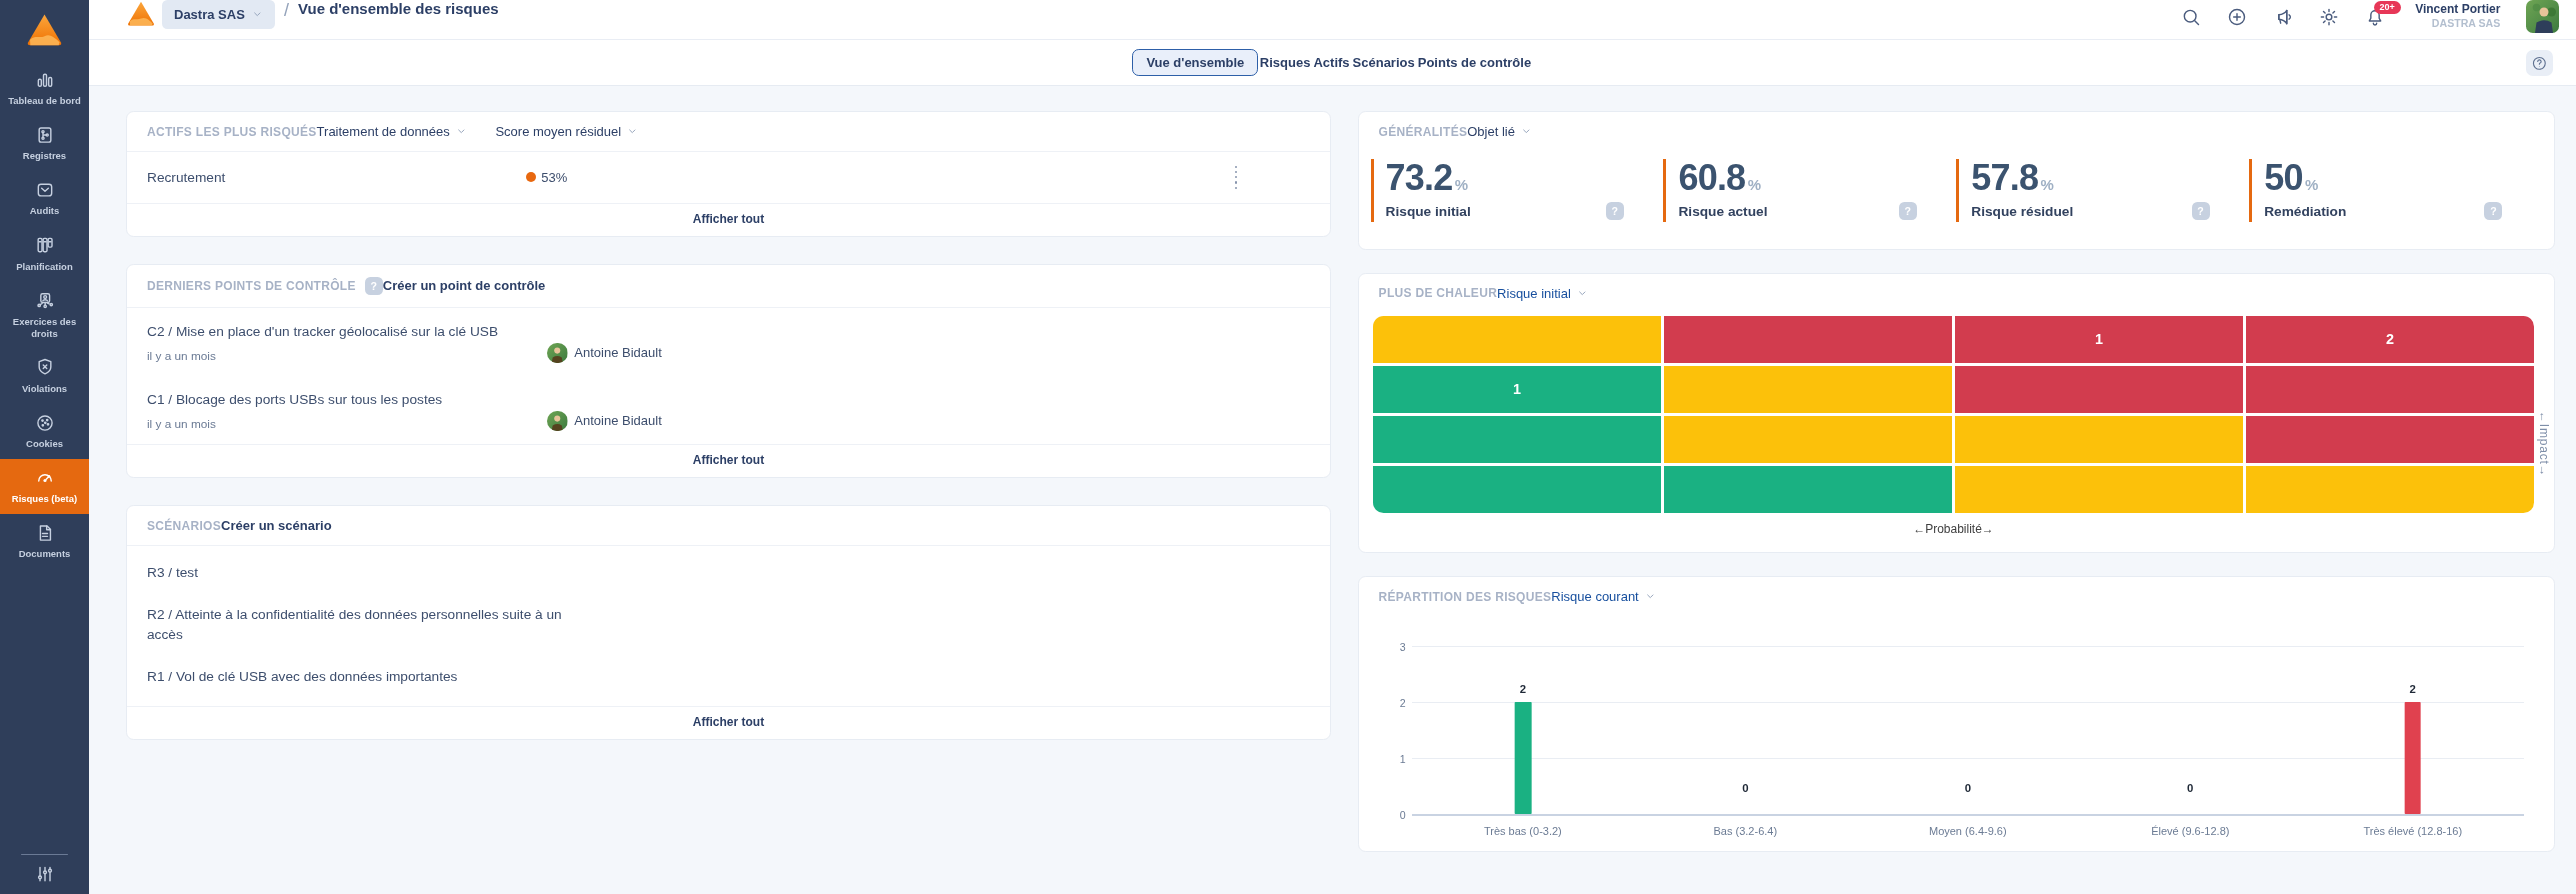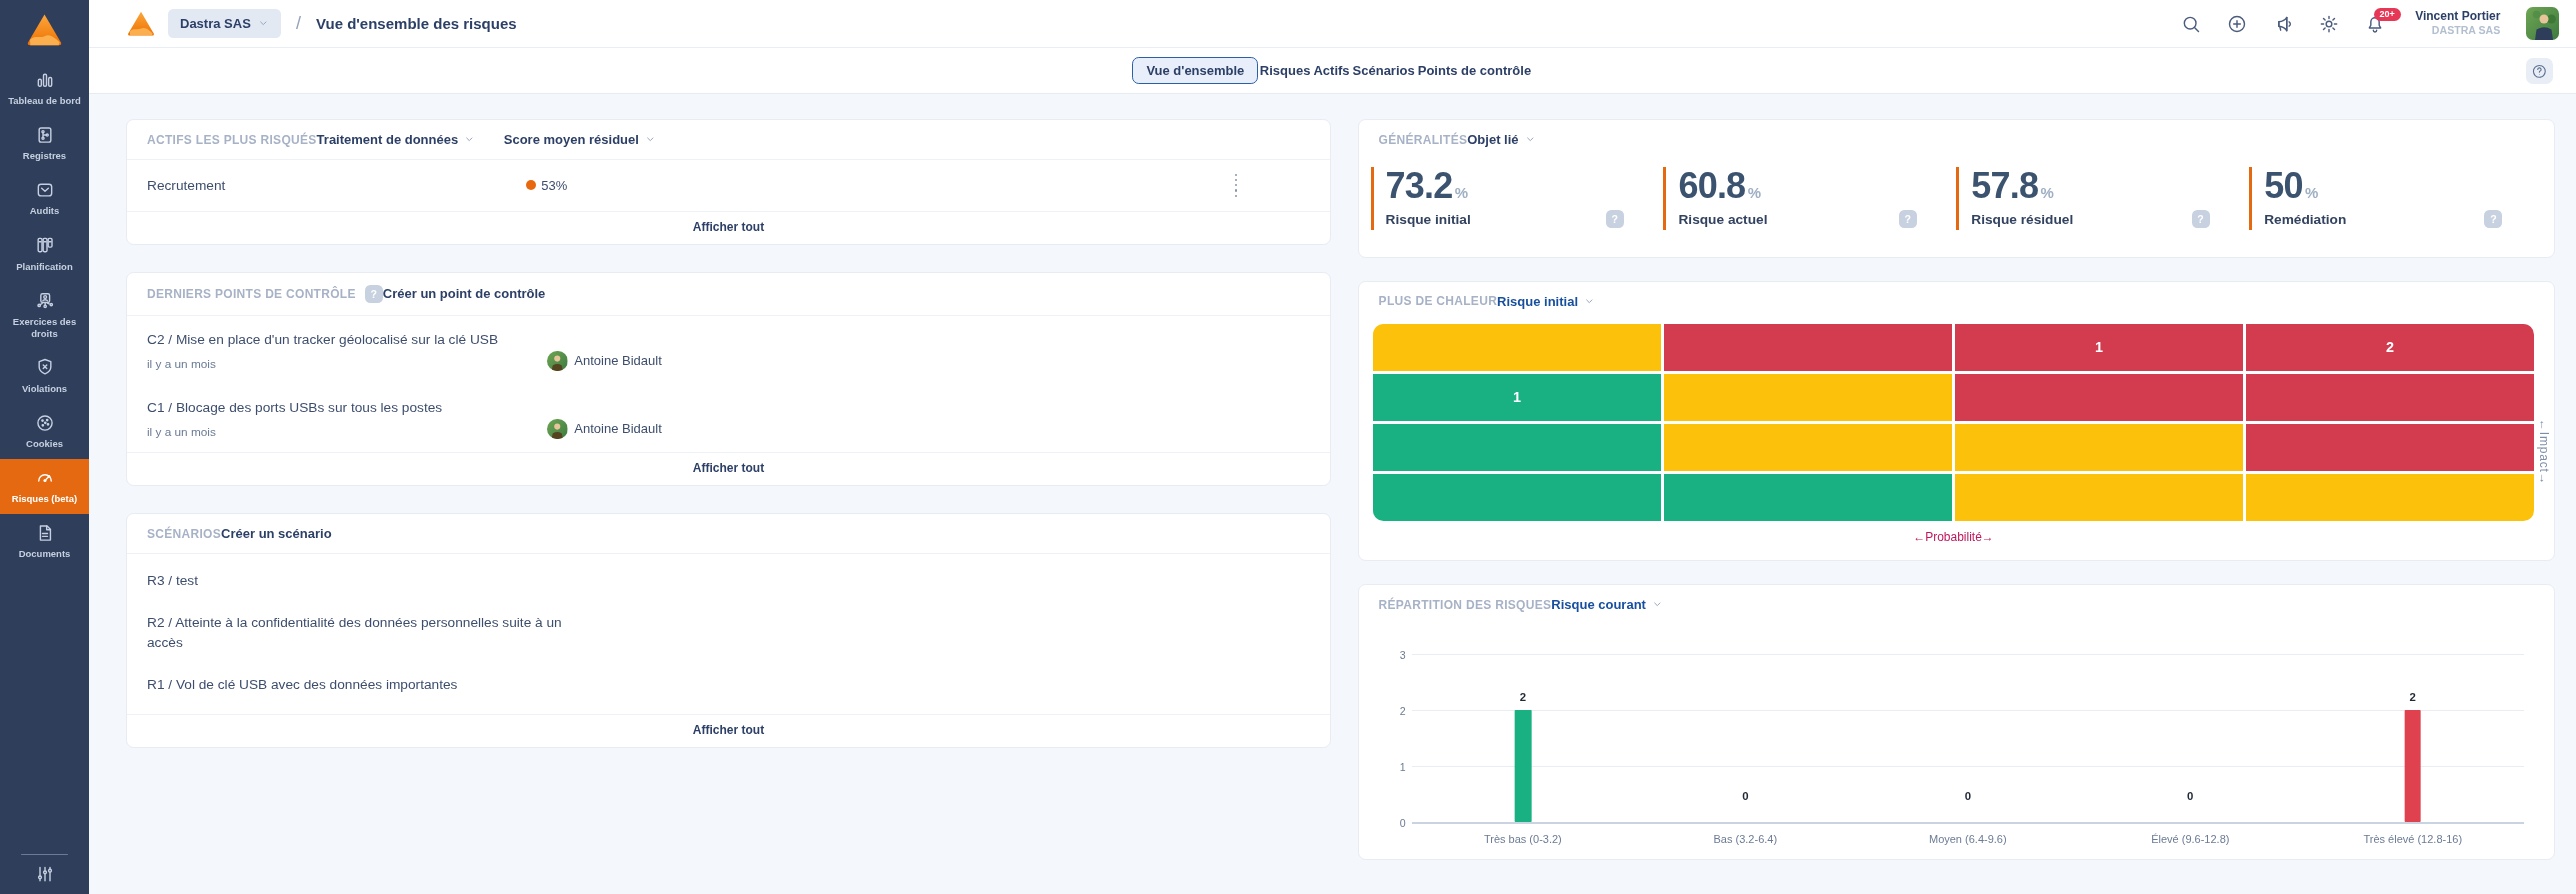--- a/index.html
+++ b/index.html
@@ -20,21 +20,21 @@
   .nav-item svg{width:20px;height:20px;stroke:#C6D0E0;fill:none;stroke-width:1.7;stroke-linecap:round;stroke-linejoin:round}
   .nav-item .lbl{font-size:9.5px;font-weight:600;line-height:1.25}
   .nav-item.active{background:var(--orange);color:#fff}
   .nav-item.active svg{stroke:#fff}
   .side-bottom{margin-top:auto;padding:10.6px 0 7.6px;display:flex;flex-direction:column;align-items:center;gap:9px}
   .side-divider{width:47px;height:1.5px;background:#6B7A95;border-radius:1.5px}
   .side-bottom svg{width:20px;height:20px;stroke:#C6D0E0;fill:none;stroke-width:1.7;stroke-linecap:round}
 
   
   .main{flex:1;display:flex;flex-direction:column;min-width:0}
-  header.topbar{height:48px;background:#fff;border-bottom:0.8px solid #E9EDF4;display:flex;align-items:center;padding:0 16.7px 0 37px;gap:12px}
+  header.topbar{height:40px;background:#fff;border-bottom:0.8px solid #E9EDF4;display:flex;align-items:flex-start;padding:0 16.7px 0 37px;gap:6px}
   .ws-pill{display:flex;align-items:center;gap:7.6px;background:#E2E9F3;border-radius:5.3px;padding:6.8px 12px;font-size:13px;font-weight:700;color:var(--navy);cursor:pointer}
   .slash{color:#93A2BA;font-size:18px;font-weight:400;margin:0 3px}
   .page-title{font-size:15px;font-weight:700;color:var(--navy)}
   .topbar-right{margin-left:auto;display:flex;align-items:center;gap:26px}
   .tool-icon{width:20px;height:20px;cursor:pointer;position:relative}
   .tool-icon svg{width:20px;height:20px;stroke:var(--iconcol);fill:none;stroke-width:1.7;stroke-linecap:round;stroke-linejoin:round}
   .bell-wrap{position:relative}
   .notif-badge{position:absolute;top:-6px;left:9px;background:#E73757;color:#fff;font-size:9px;font-weight:700;border-radius:758px;padding:1.5px 6px;line-height:1.2}
   .user-block{text-align:right;line-height:1.3;margin-left:4.6px}
   .user-name{font-size:12px;font-weight:700;color:var(--navy)}
@@ -50,21 +50,21 @@
 
   
   .content{display:flex;gap:26.6px;padding:25px 21px 0 37px;align-items:flex-start}
   .col-left{width:1205px;flex:0 0 1205px;display:flex;flex-direction:column;gap:27px}
   .col-right{flex:1;display:flex;flex-direction:column;gap:23px;min-width:0}
   .card{background:#fff;border:0.8px solid var(--cardborder);border-radius:7.6px;position:relative}
   .card-head{display:flex;align-items:center;padding:12px 20px}
   .card-head.bordered{border-bottom:0.8px solid var(--lightline)}
   .card-title{font-size:12px;font-weight:700;color:var(--muted);letter-spacing:0.3px;display:flex;align-items:center;gap:9px}
   .qbadge{width:18px;height:18px;border-radius:5.3px;background:#C7D1E0;color:#fff;font-size:10.6px;font-weight:700;display:inline-flex;align-items:center;justify-content:center}
-  .dropdown{display:flex;align-items:center;gap:6px;font-size:13px;font-weight:700;color:var(--navy);cursor:pointer}
+  .dropdown{display:flex;align-items:center;gap:6px;font-size:13px;font-weight:400;color:var(--navy);cursor:pointer}
   .dropdown.blue{color:var(--blue)}
   .chev{width:10.6px;height:10.6px;stroke:#93A2BA;fill:none;stroke-width:2.2;stroke-linecap:round;stroke-linejoin:round}
   .head-actions{display:flex;align-items:center;gap:29px}
   .card-footer{border-top:0.8px solid var(--lightline);text-align:center;padding:8.3px 0 10px;font-size:12px;font-weight:600;color:var(--navy);cursor:pointer}
   .link-btn{font-size:13px;font-weight:700;color:var(--navy);cursor:pointer}
 
   
   .asset-row{display:flex;align-items:center;padding:10.6px 20px}
   .asset-name{width:379px;font-size:13.7px;color:var(--body)}
   .score-cell{display:flex;align-items:center;gap:5.3px;font-size:13px;color:var(--body)}
@@ -92,21 +92,21 @@
   .stat-num{display:flex;align-items:flex-end}
   .stat-val{font-size:36px;font-weight:600;color:#3B536F;line-height:1;letter-spacing:-0.8px}
   .stat-unit{font-size:15px;font-weight:600;color:#9FB0C4;margin-left:2.3px;margin-bottom:3px}
   .stat-lblrow{display:flex;align-items:center;justify-content:space-between;margin-top:6px}
   .stat-lbl{font-size:13.7px;font-weight:600;color:#32425F}
 
   
   .hm-wrap{padding:3px 20px 0 14.4px}
   .hm-grid{display:grid;grid-template-columns:repeat(4,1fr);grid-auto-rows:47px;gap:3px;border-radius:10.6px;overflow:hidden}
   .hm-cell{display:flex;align-items:center;justify-content:center;color:#fff;font-size:14.4px;font-weight:600;cursor:pointer}
-  .hm-xlabel{text-align:center;font-size:12px;color:#be185d;padding:9px 0 16.7px}
+  .hm-xlabel{text-align:center;font-size:12px;color:#404040;padding:9px 0 16.7px}
   .hm-ylabel{position:absolute;right:3px;top:137px;writing-mode:vertical-rl;font-size:12px;color:#7E8EA8;letter-spacing:0.8px}
 
   
   .chart-wrap{padding:30px 30px 0 53px;position:relative}
   .plot{position:relative;height:168px}
   .gridline{position:absolute;left:0;right:0;height:0.8px;background:#E9EDF3}
   .gridline.base{height:1.5px;background:#C9D3E2}
   .ytick{position:absolute;left:-26px;width:20px;text-align:right;font-size:10.6px;color:#6B7B94;transform:translateY(-5.3px)}
   .slots{position:absolute;inset:0;display:flex}
   .slot{flex:1;position:relative}

